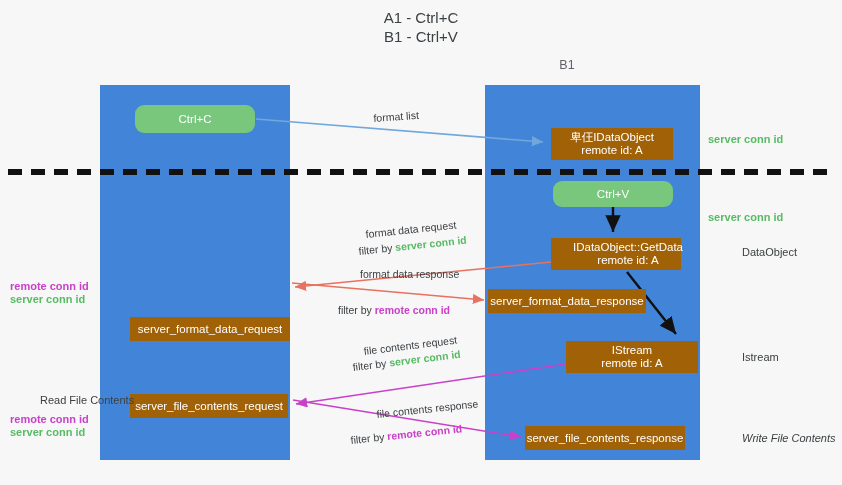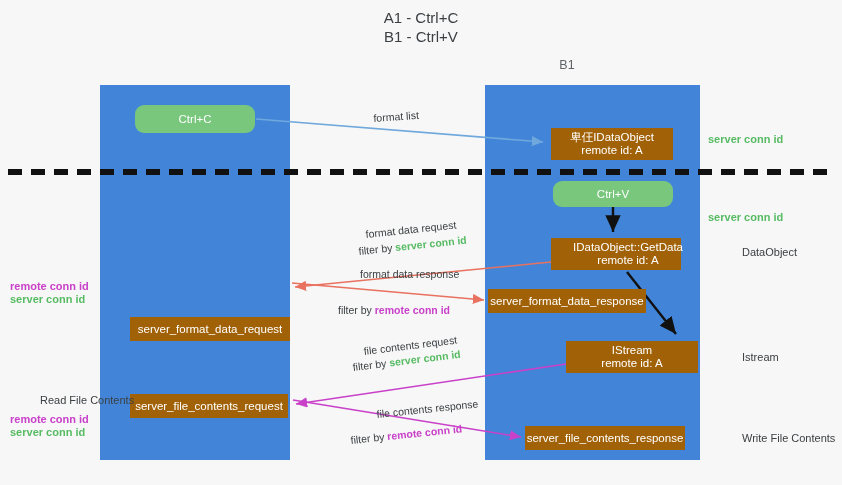--- a/index.html
+++ b/index.html
@@ -171,21 +171,21 @@
 
   <div class="abs elabel rot" style="left:376px;top:408px;transform:rotate(-6deg);">file contents response</div>
   <div class="abs elabel rot" style="left:350px;top:434px;transform:rotate(-6deg);">
     <span>filter by </span><span class="magenta-t">remote conn id</span>
   </div>
 
   <div class="abs side green" style="left:708px;top:132px;">server conn id</div>
   <div class="abs side green" style="left:708px;top:210px;">server conn id</div>
   <div class="abs side dark" style="left:710px;top:245px;">DataObject</div>
   <div class="abs side dark" style="left:710px;top:350px;">Istream</div>
-  <div class="abs side dark" style="left:710px;top:431px;">Write File Contents</div>
+  <div class="abs side dark" style="left:710px;top:431px;font-style:italic;">Write File Contents</div>
 
   <div class="abs side magenta" style="left:10px;top:279px;">remote conn id</div>
   <div class="abs side green" style="left:10px;top:292px;">server conn id</div>
 
   <div class="abs side dark" style="left:8px;top:393px;">Read File Contents</div>
   <div class="abs side magenta" style="left:10px;top:412px;">remote conn id</div>
   <div class="abs side green" style="left:10px;top:425px;">server conn id</div>
 
 </div>
 

